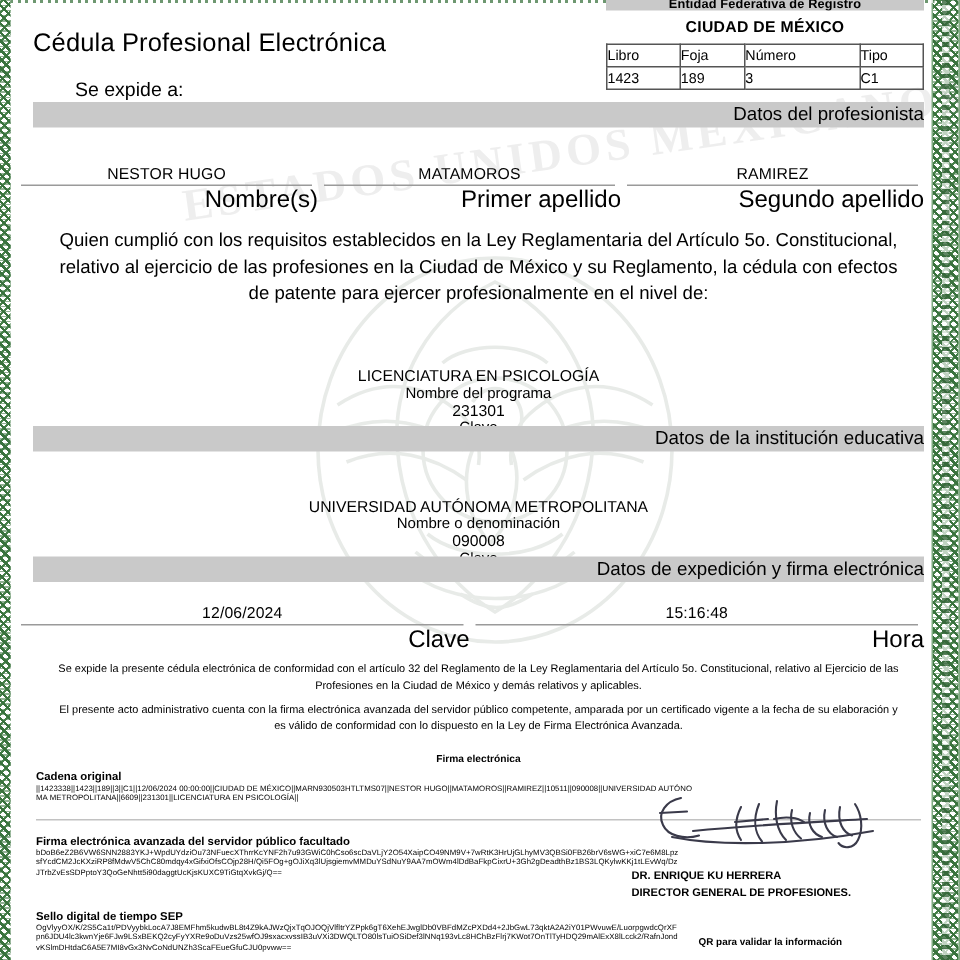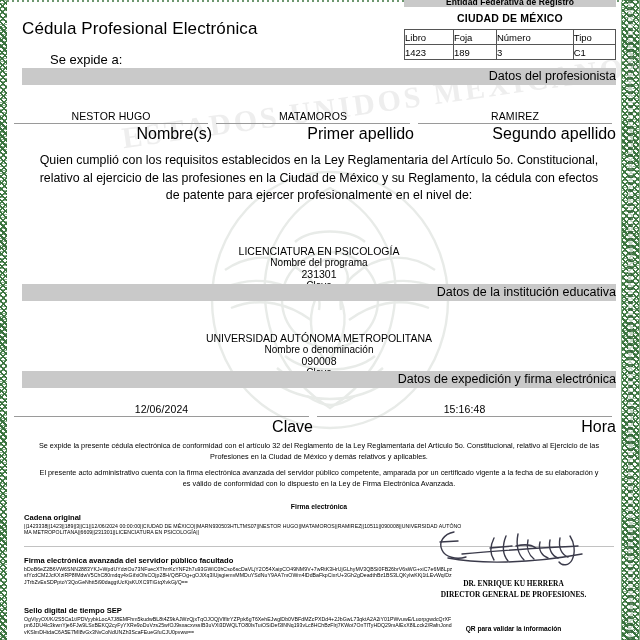--- a/index.html
+++ b/index.html
@@ -236,25 +236,24 @@
     right: 18px;
     top: 524px;
     width: 175px;
     text-align: center;
   }
   .sig-name {
     position: absolute;
     right: 16px;
     top: 578px;
     width: 185px;
-    text-align: center;
+    text-align: left;
     font-size: 7.4px;
     font-weight: bold;
     line-height: 11px;
-    font-family: Liberation Serif, serif;
   }
   .qr-note {
     position: absolute;
     right: 16px;
     top: 625px;
     width: 185px;
     text-align: center;
     font-size: 6.6px;
     font-weight: bold;
   }

